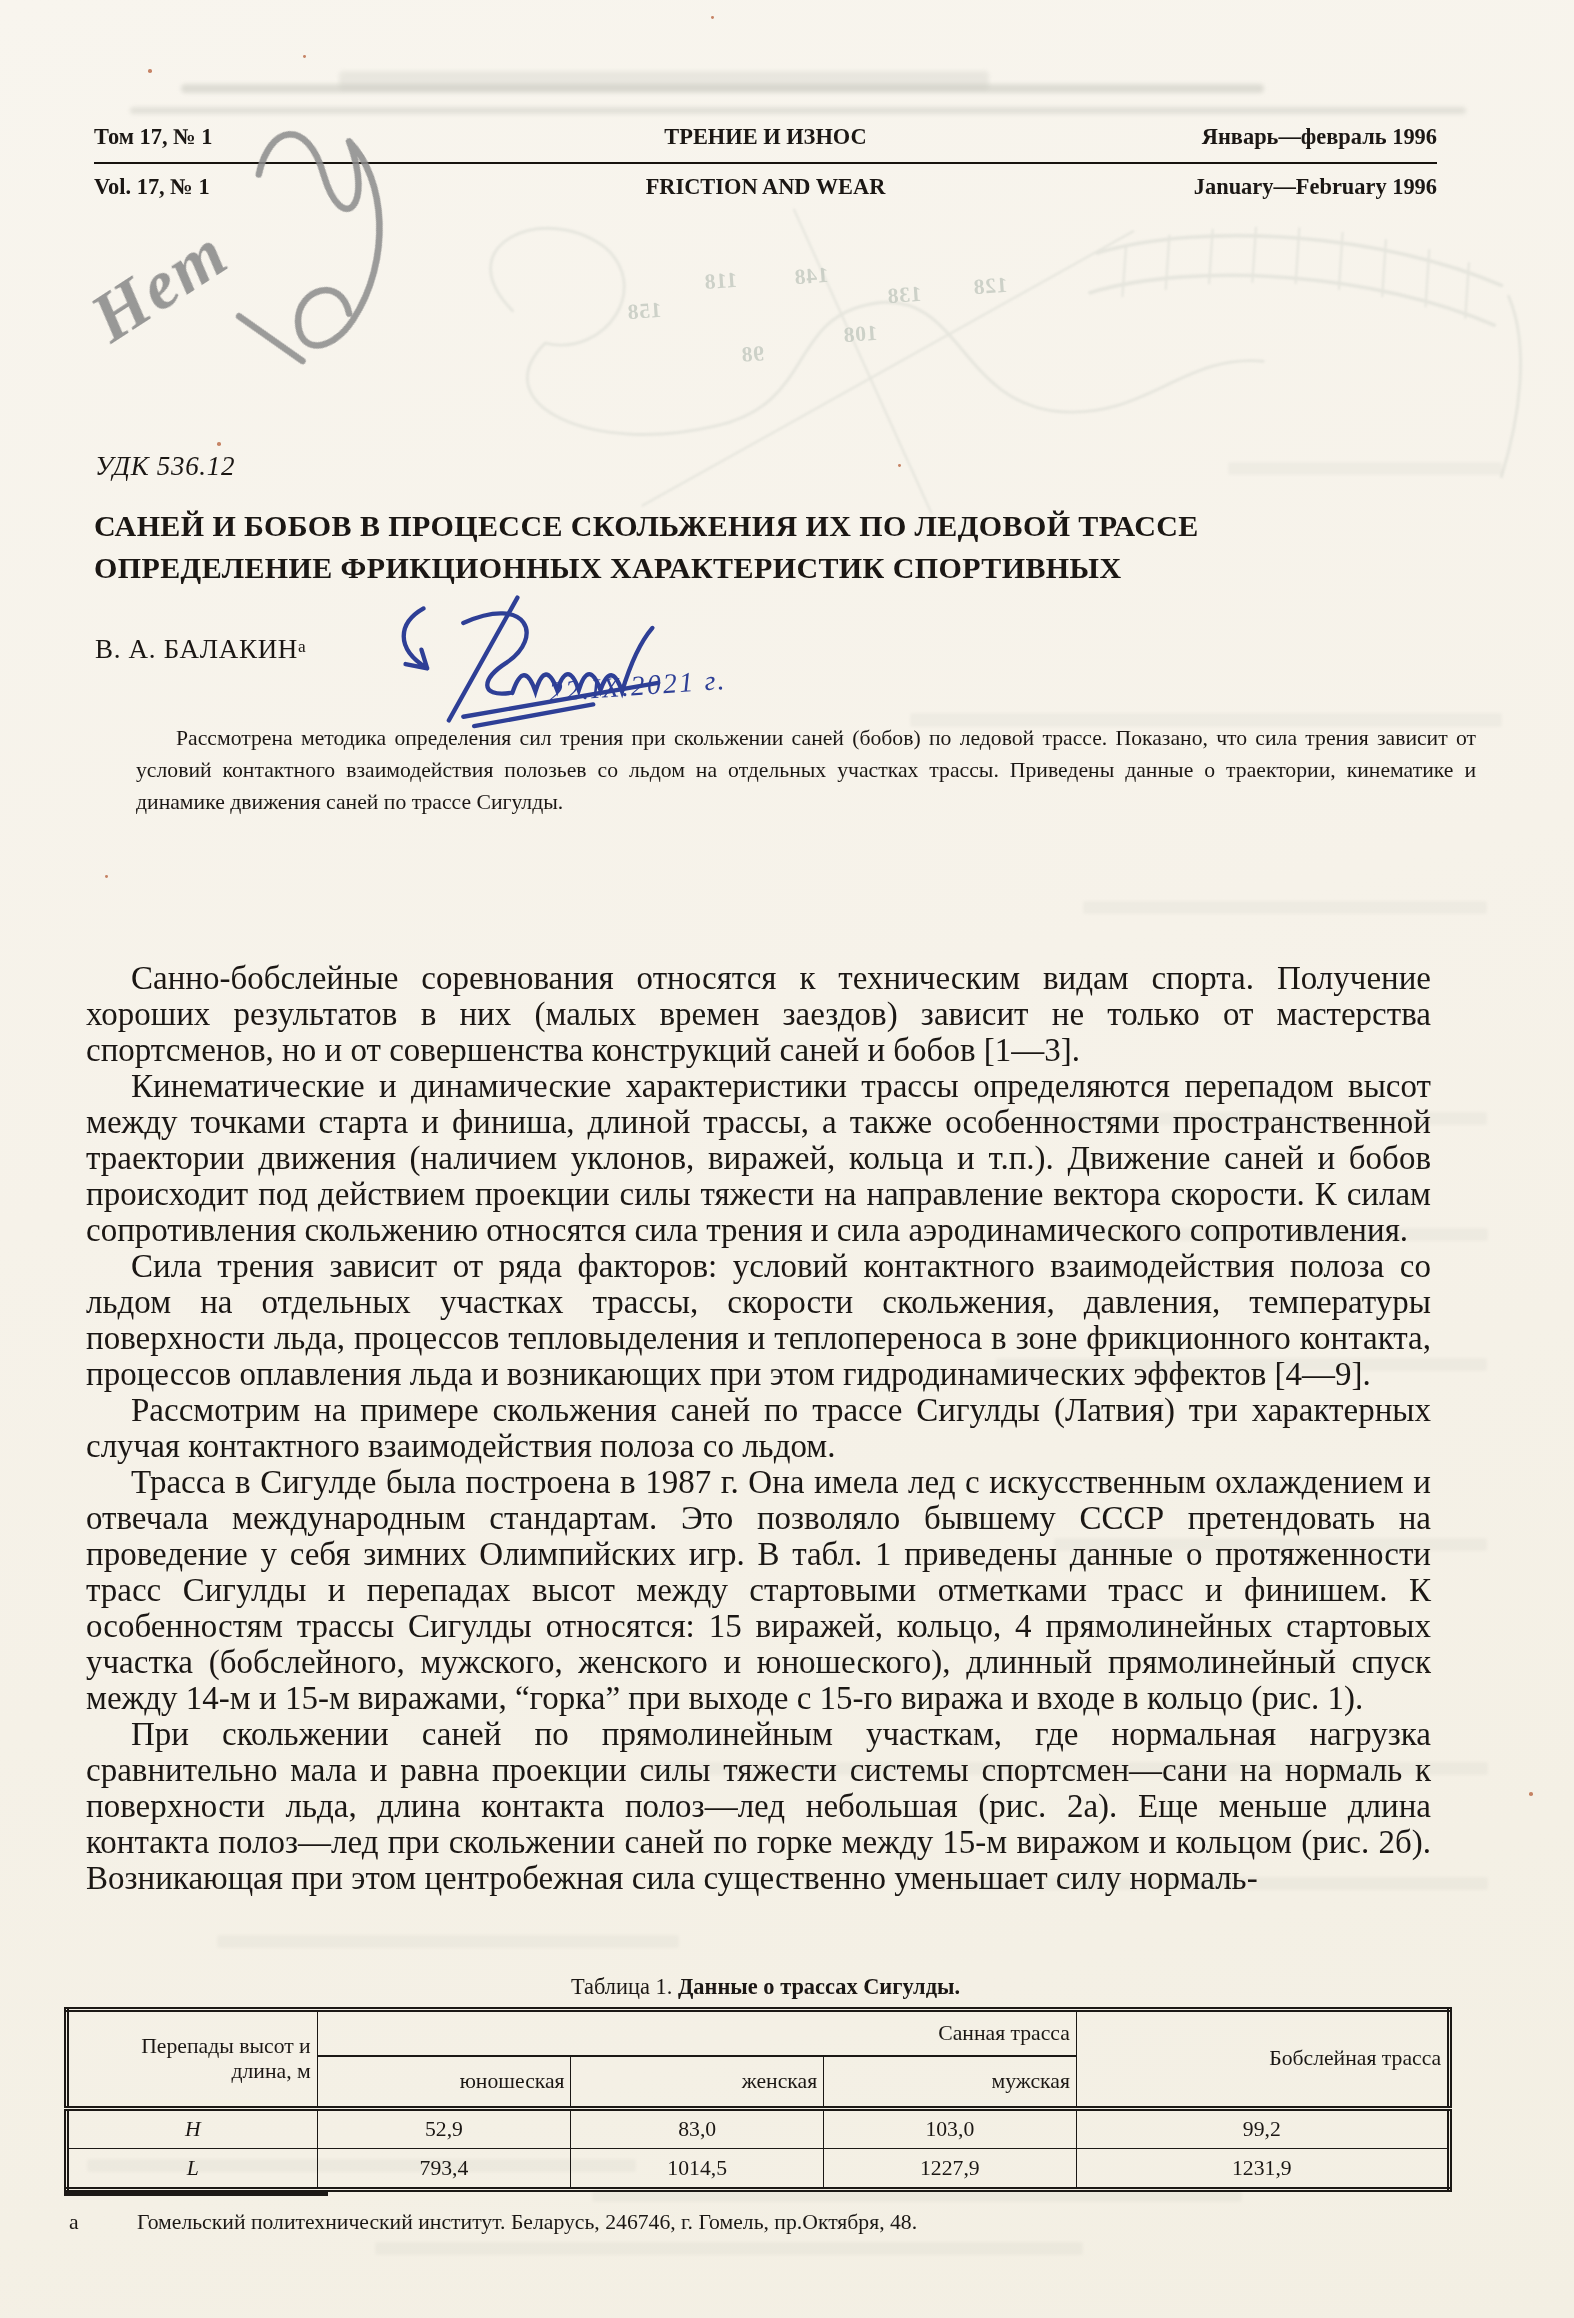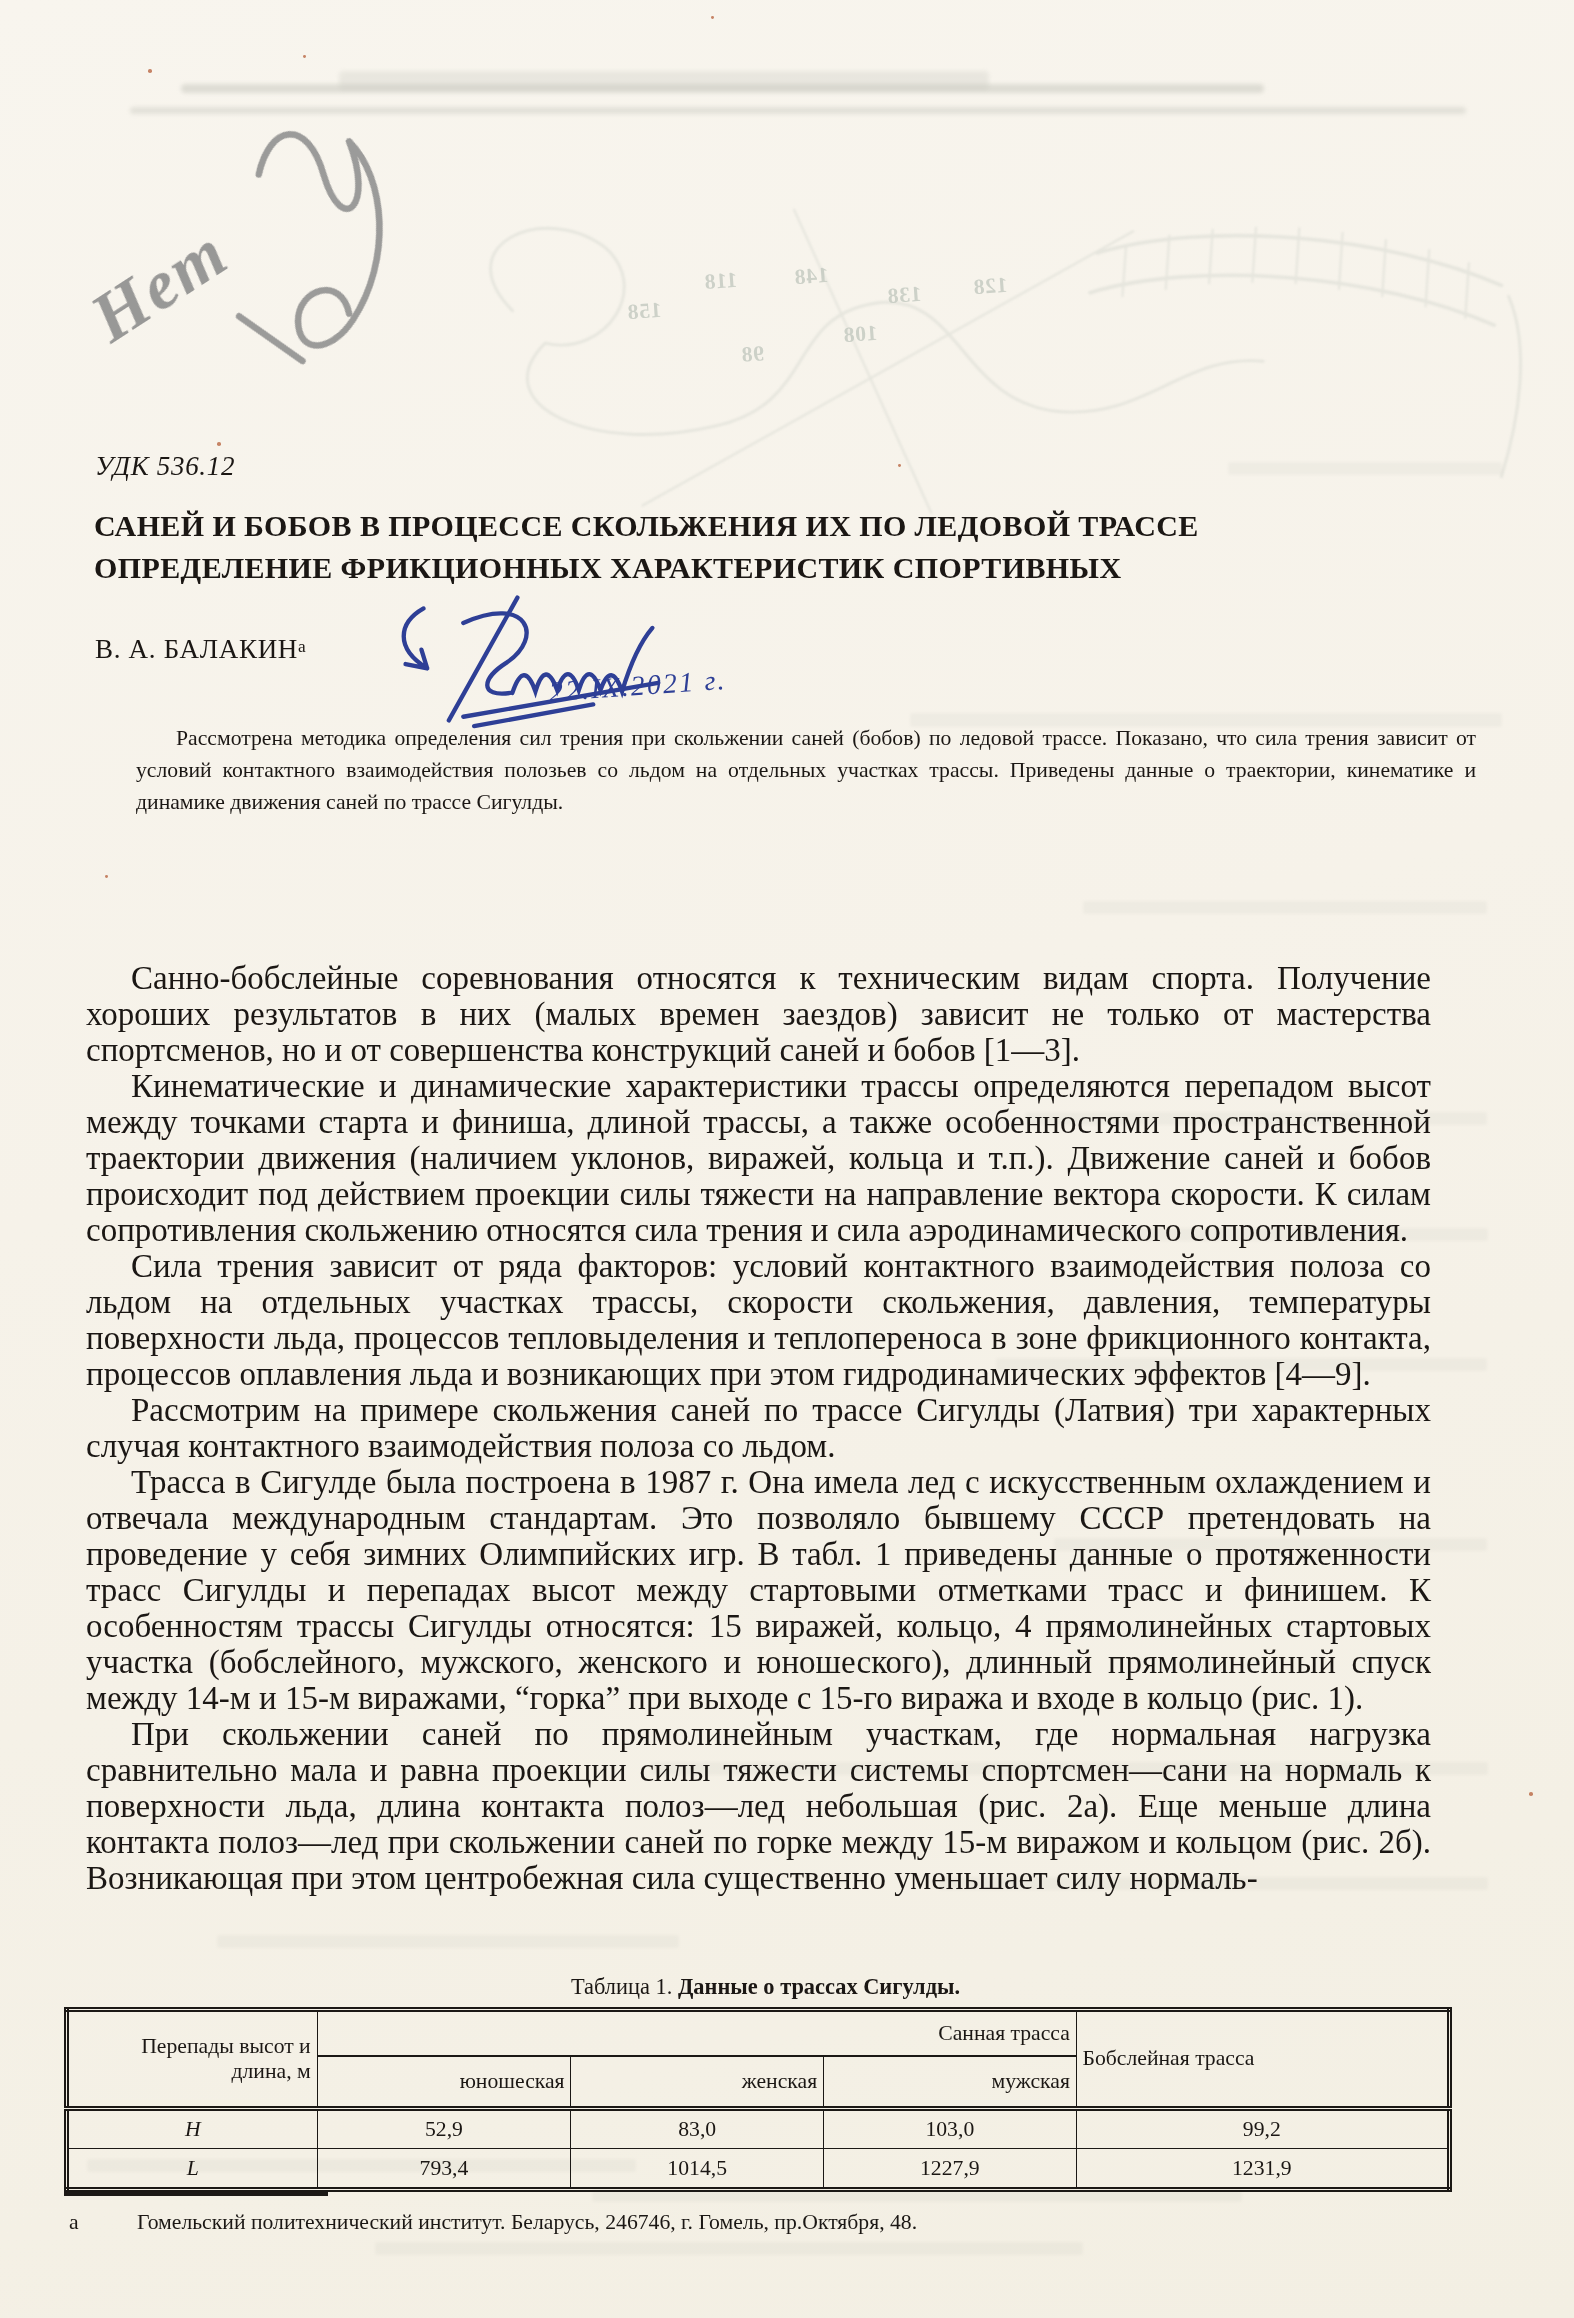--- a/index.html
+++ b/index.html
@@ -54,21 +54,21 @@
   .bodytext p{margin:0;text-indent:45px;}
   
   .tbl-caption{position:absolute;z-index:2;left:94px;top:1974px;width:1343px;text-align:center;font-size:22.4px;}
   .tbl-caption .cap-bold{font-weight:bold;}
   .t1wrap{position:absolute;z-index:2;left:64px;top:2007px;}
   table.t1{border-collapse:collapse;width:1388px;font-size:21.7px;}
   table.t1 th,table.t1 td{border:1.4px solid #1b1815;font-weight:normal;padding:1.4px 5.8px;}
   table.t1{border:5px double #1b1815;}
   table.t1 .corner{width:238px;text-align:right;padding-left:10px;vertical-align:middle;}
   table.t1 .group{height:40px;text-align:right;border-bottom:2.2px solid #1b1815;}
-  table.t1 .lastcol{width:370px;text-align:left;vertical-align:middle;}
+  table.t1 .lastcol{width:370px;text-align:right;vertical-align:middle;}
   table.t1 .sub{height:46px;text-align:right;border-bottom:5px double #1b1815;}
   table.t1 .corner,table.t1 .lastcol{border-bottom:5px double #1b1815;}
   table.t1 td{height:35px;text-align:center;}
   table.t1 td.rowlab{font-style:italic;}
   
   .fnrule{position:absolute;z-index:2;left:64px;top:2192px;width:264px;height:4.3px;background:#1c1916;}
   .footnote{position:absolute;z-index:2;left:69px;top:2210px;width:1300px;font-size:21.7px;}
   .footnote .fn-mark{display:inline-block;width:68px;}
 </style>
 </head>
@@ -118,20 +118,33 @@
 
     <div class="speck" style="left:148px;top:69px;width:3.6px;height:3.6px;"></div>
     <div class="speck" style="left:303px;top:55px;width:2.9px;height:2.9px;"></div>
     <div class="speck" style="left:711px;top:16px;width:2.9px;height:2.9px;"></div>
     <div class="speck" style="left:217px;top:442px;width:3.6px;height:3.6px;"></div>
     <div class="speck" style="left:898px;top:464px;width:2.9px;height:2.9px;"></div>
     <div class="speck" style="left:105px;top:875px;width:2.9px;height:2.9px;"></div>
     <div class="speck" style="left:1529px;top:1792px;width:3.6px;height:3.6px;"></div>
   </div>
 
+  <div class="masthead">
+    <div class="mast-row">
+      <span class="c1">Том 17, № 1</span>
+      <span class="c2">ТРЕНИЕ И ИЗНОС</span>
+      <span class="c3">Январь—февраль 1996</span>
+    </div>
+    <hr class="mast-rule">
+    <div class="mast-row">
+      <span class="c1">Vol. 17, № 1</span>
+      <span class="c2">FRICTION AND WEAR</span>
+      <span class="c3">January—February 1996</span>
+    </div>
+  </div>
 
   <div class="pencil">
     <span class="pencil-note">Нет</span>
     <svg class="pencil-svg" width="231" height="238" viewBox="0 0 320 330">
       <g fill="none" stroke="#8a8a8a" stroke-width="9" stroke-linecap="round">
         <path d="M150 60 C200 10 250 30 225 110 C200 195 260 185 280 90"></path>
         <path d="M280 90 C295 160 240 260 150 300 C100 322 60 300 85 260 C110 222 170 240 150 290"></path>
         <path d="M60 310 L20 210"></path>
       </g>
     </svg>

